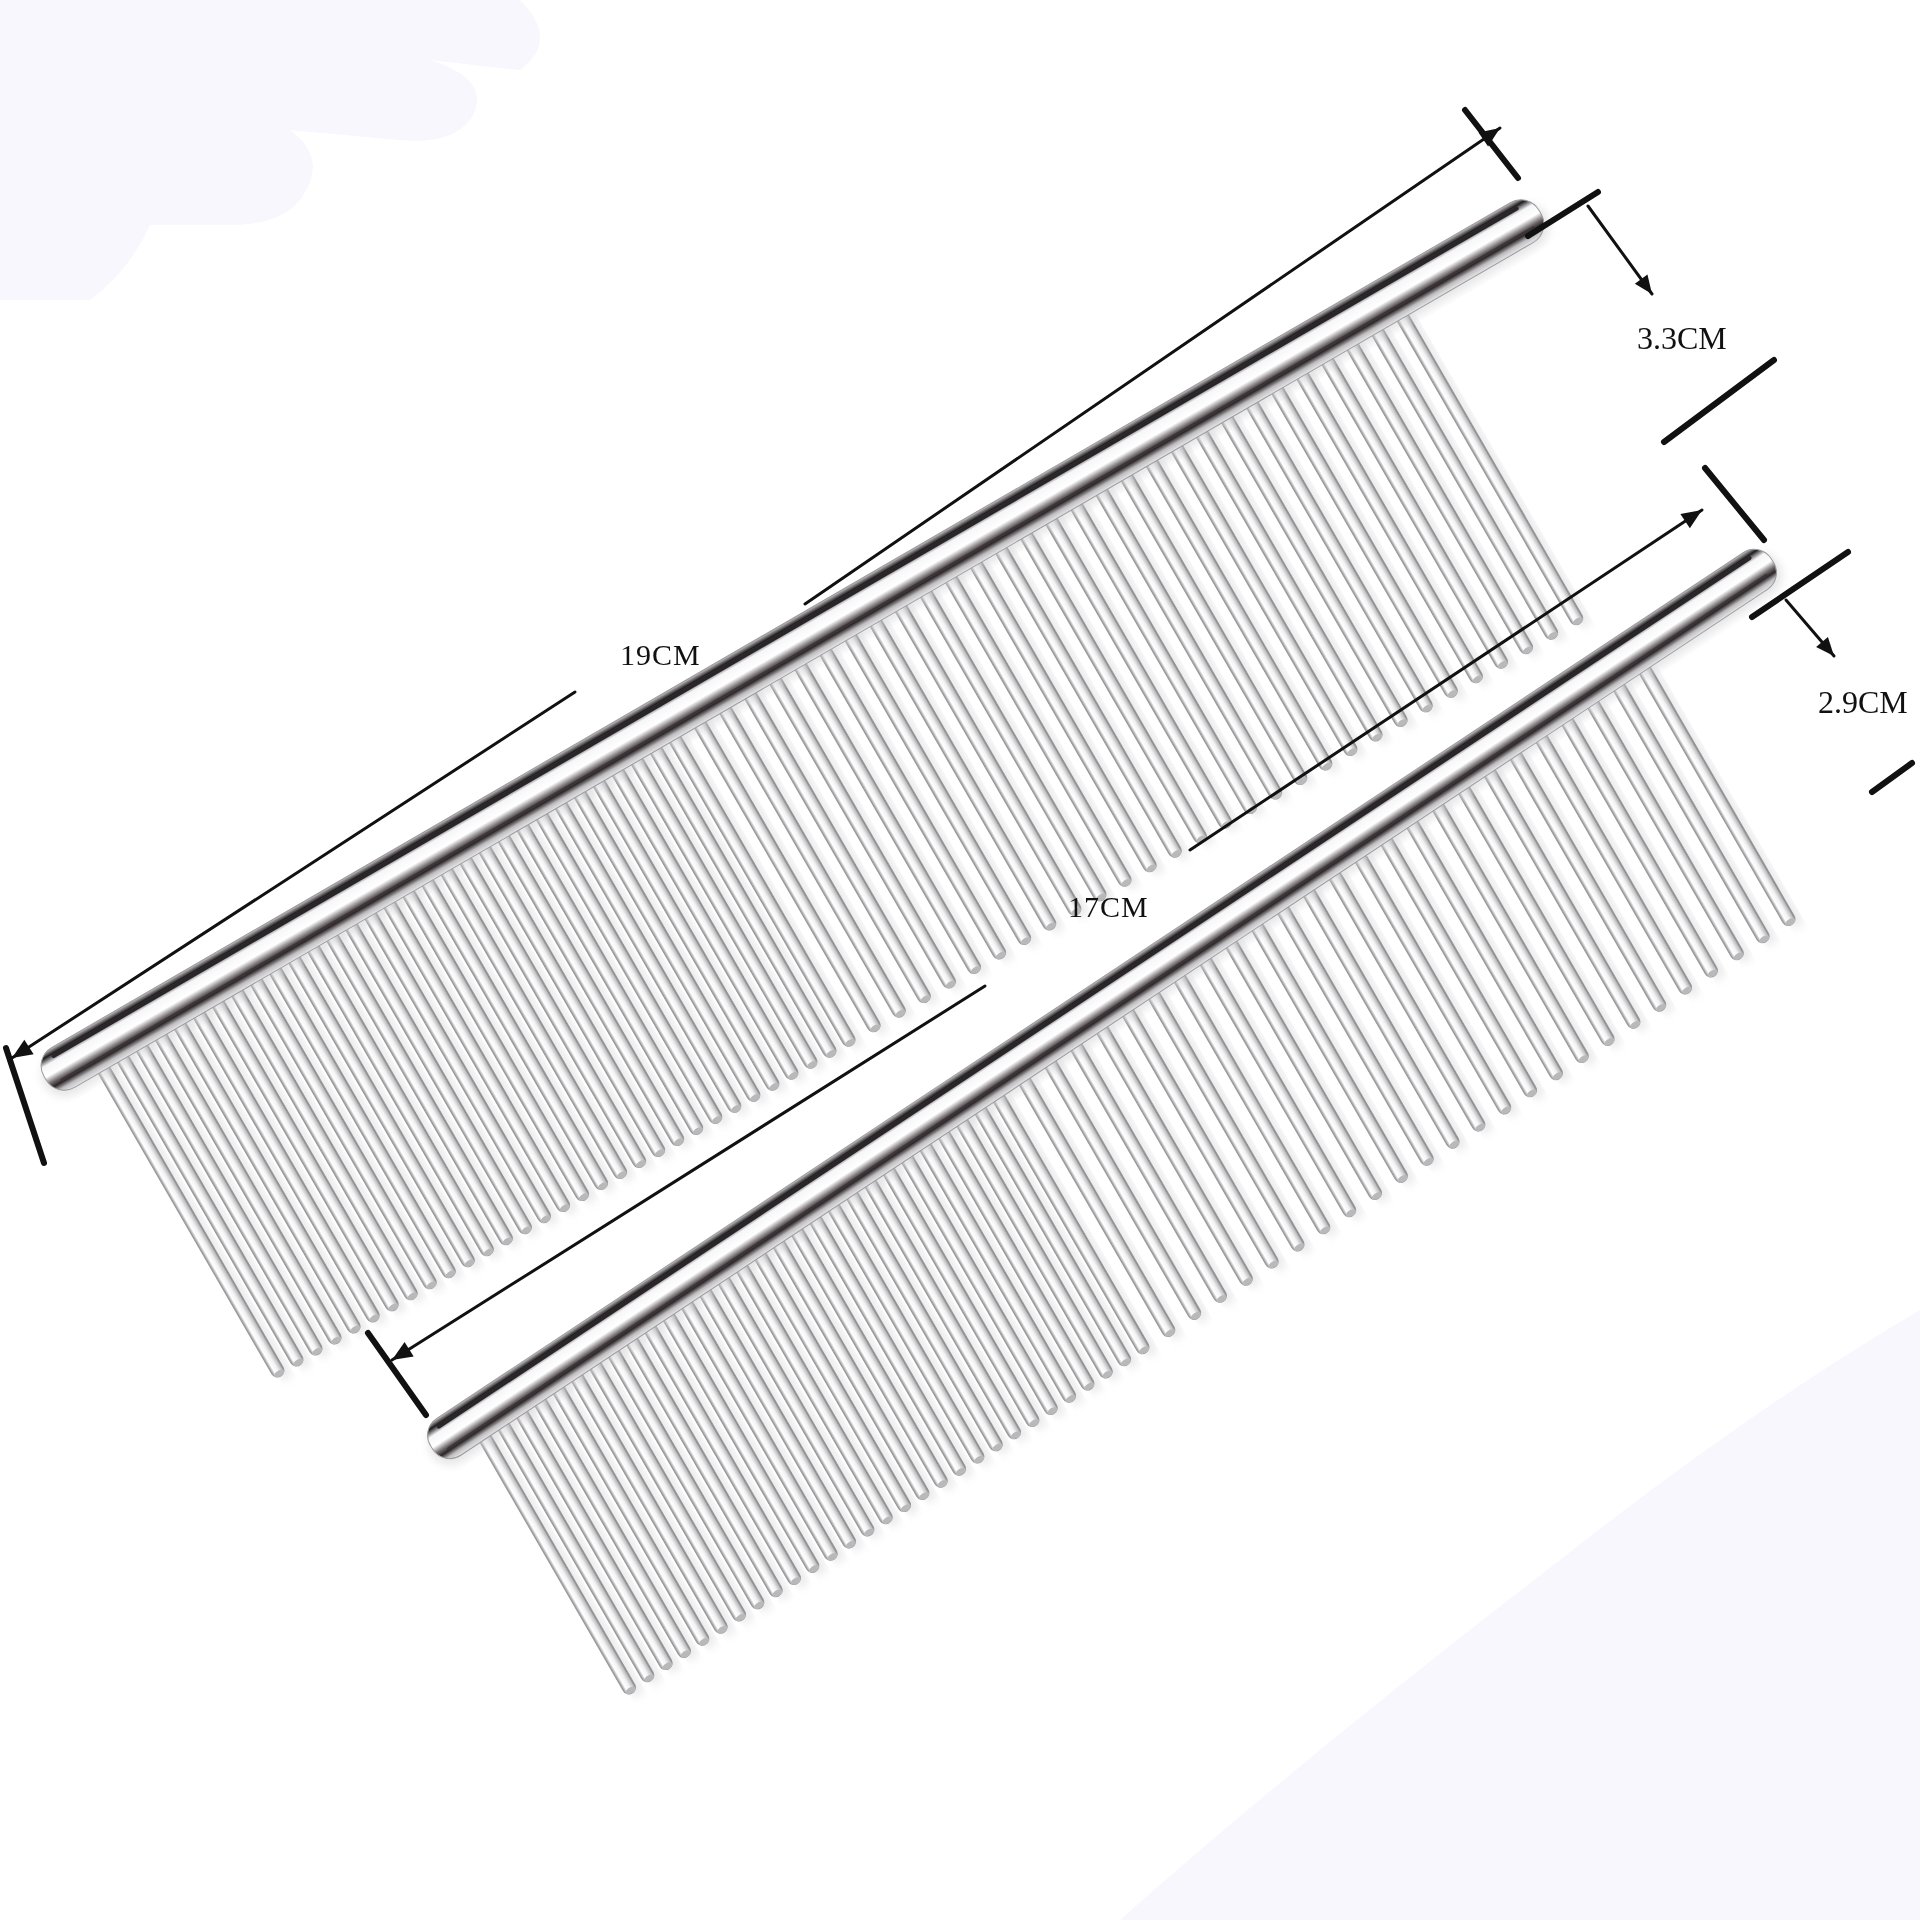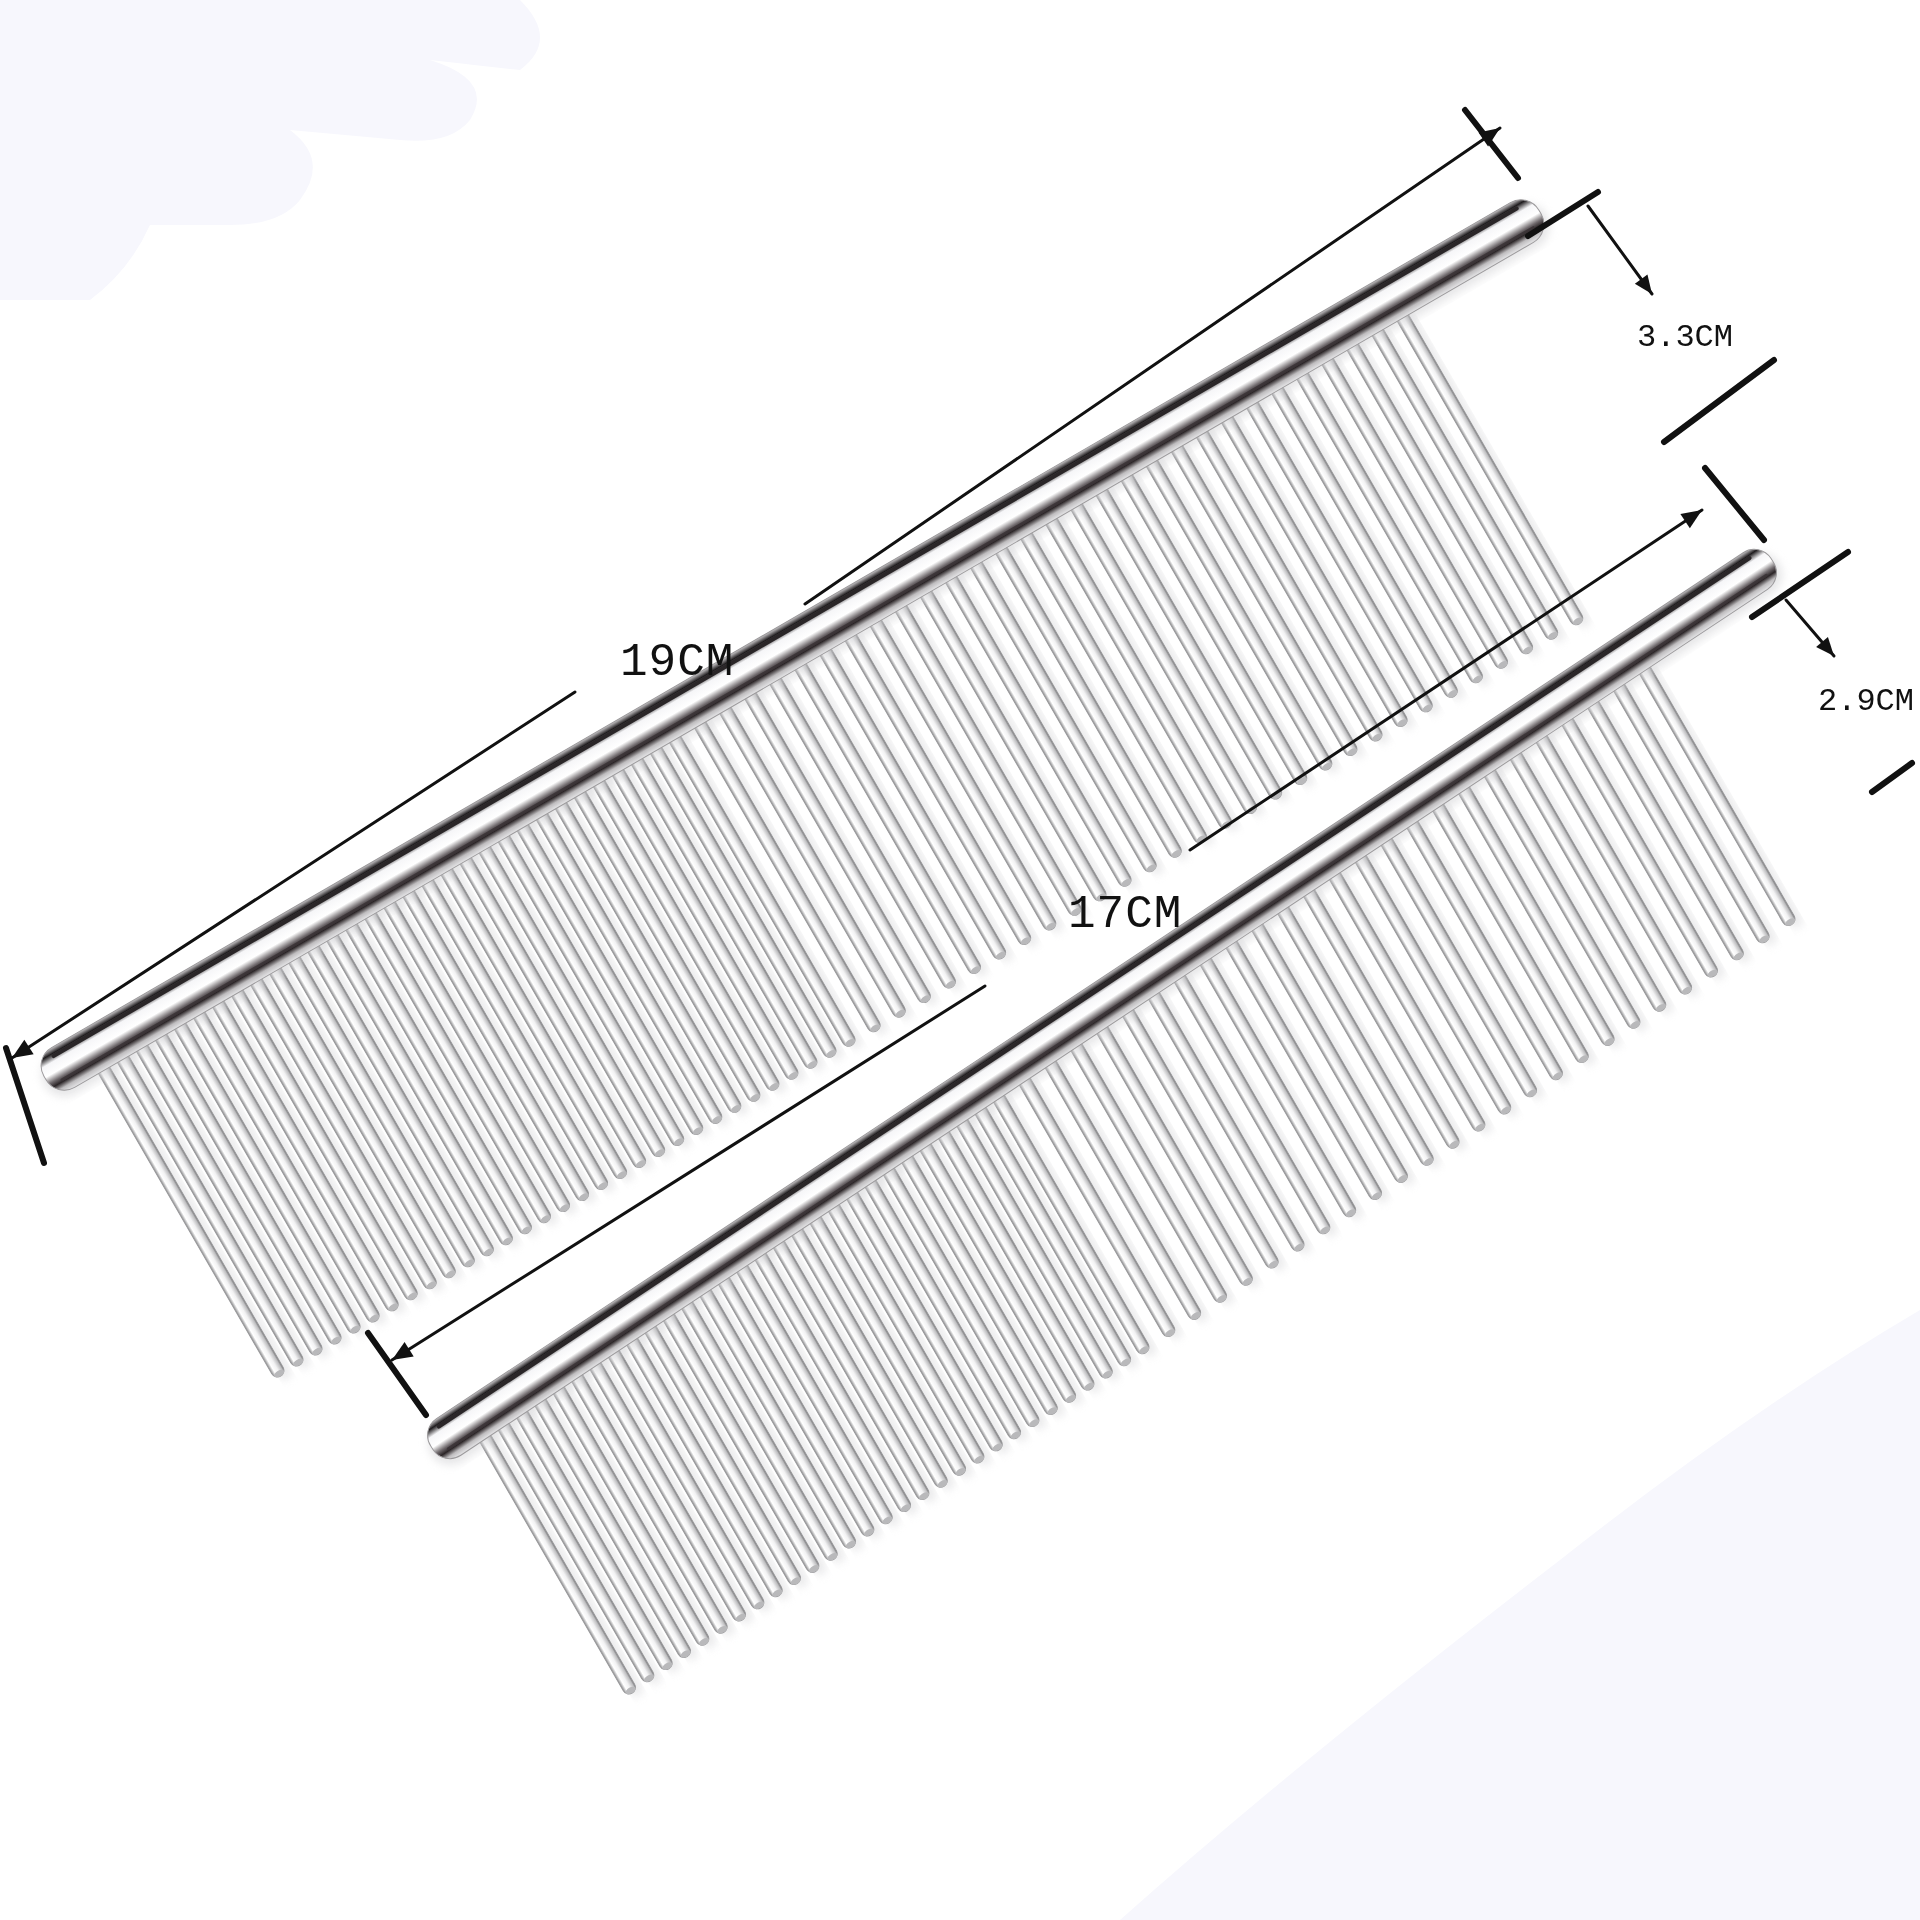--- a/index.html
+++ b/index.html
@@ -16,27 +16,27 @@
       height: 1920px;
       background: #ffffff;
     }
     #stage svg {
       position: absolute;
       left: 0;
       top: 0;
     }
     .dim-label {
       position: absolute;
-      font-family: Liberation Mono, monospace;
+      font-family: Liberation Serif, serif;
       color: #111111;
       white-space: nowrap;
       line-height: 1;
       letter-spacing: 1px;
     }
-    .dim-label.big { font-size: 46px; }
+    .dim-label.big { font-size: 30px; }
     .dim-label.small { font-size: 32px; letter-spacing: 0px; }
   </style>
 </head>
 <body>
 
 <div id="stage">
   <svg id="art" width="1920" height="1920" viewBox="0 0 1920 1920">
     <defs>
       <linearGradient id="toothGrad" x1="0" y1="0" x2="1" y2="0">
         <stop offset="0" stop-color="#8c8c8e"></stop>

